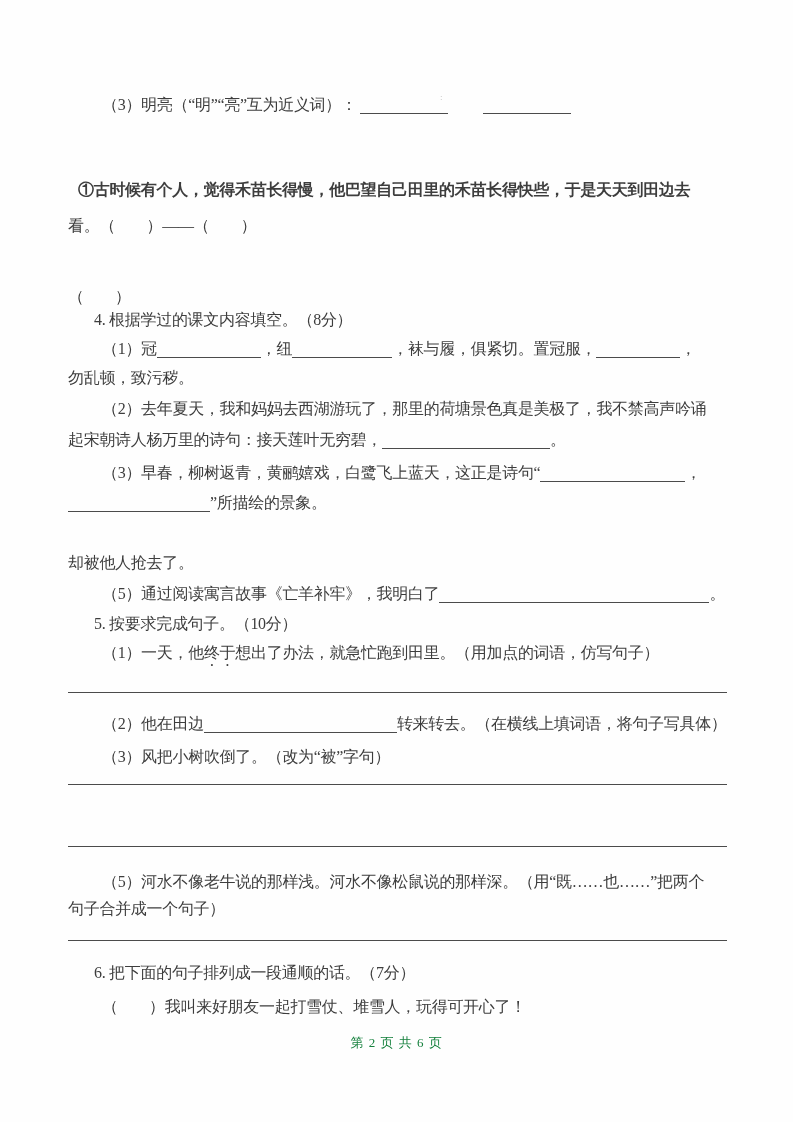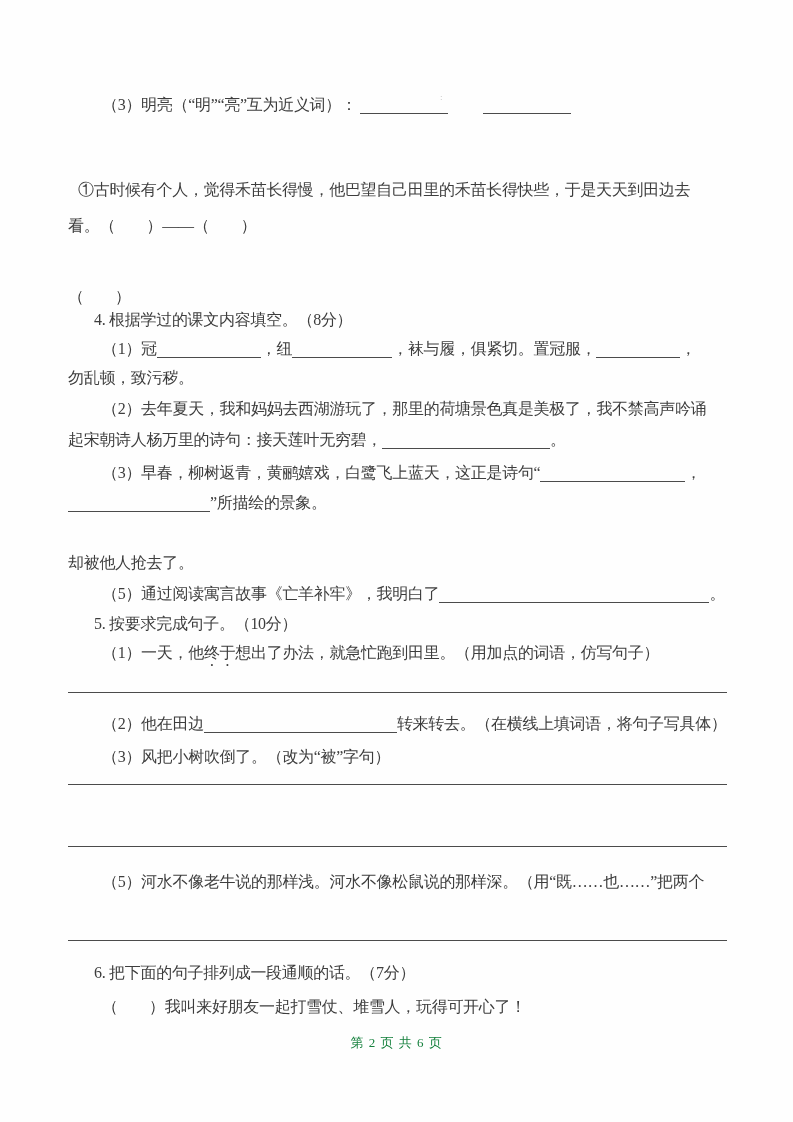--- a/index.html
+++ b/index.html
@@ -16,21 +16,21 @@
     position:absolute;
     left:68px;
     width:660px;
     font-size:16px;
     line-height:23px;
     white-space:nowrap;
     letter-spacing:-0.3px;
   }
   .ind2{padding-left:34px;}   
   .ind15{padding-left:26px;}  
-  .ind05{padding-left:10px;}  
+  .ind05{padding-left:10px;font-weight:bold;}  
   .blank{
     display:inline-block;
     height:1em;
     border-bottom:1.4px solid #4b4b4b;
     margin-bottom:-4px;
   }
   .spacer{display:inline-block;}
   .rule{
     position:absolute;
     left:68px;width:659px;
@@ -121,20 +121,23 @@
     <span>（2）他在田边</span><span class="blank" style="width:193px"></span><span>转来转去。（在横线上填词语，将句子写具体）</span>
   </div>
   <div class="line ind2" style="top:745px">
     <span>（3）风把小树吹倒了。（改为“被”字句）</span>
   </div>
   <div class="rule" style="top:784px"></div>
   <div class="rule" style="top:846px"></div>
   <div class="line ind2" style="top:870px">
     <span>（5）河水不像老牛说的那样浅。河水不像松鼠说的那样深。（用“既……也……”把两个</span>
   </div>
+  <div class="line" style="top:897px">
+    <span>句子合并成一个句子）</span>
+  </div>
   <div class="rule" style="top:940px"></div>
 
   <div class="line ind15" style="top:961px">
     <span>6. 把下面的句子排列成一段通顺的话。（7分）</span>
   </div>
   <div class="line ind2" style="top:995px">
     <span>（　　）我叫来好朋友一起打雪仗、堆雪人，玩得可开心了！</span>
   </div>
 
   <div class="footer">

